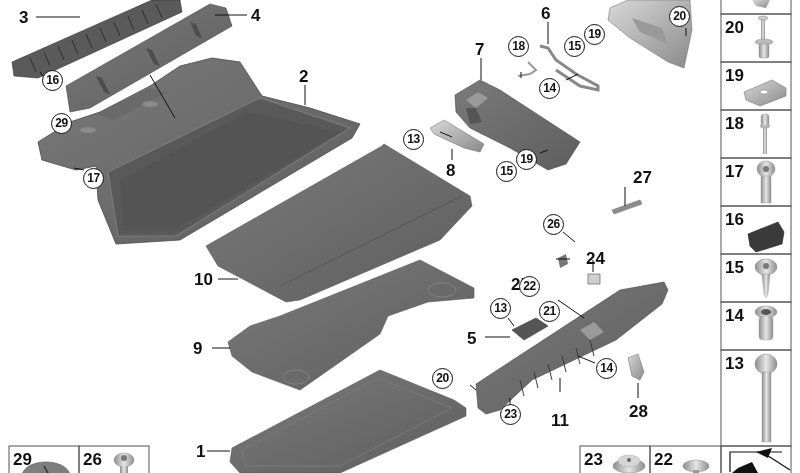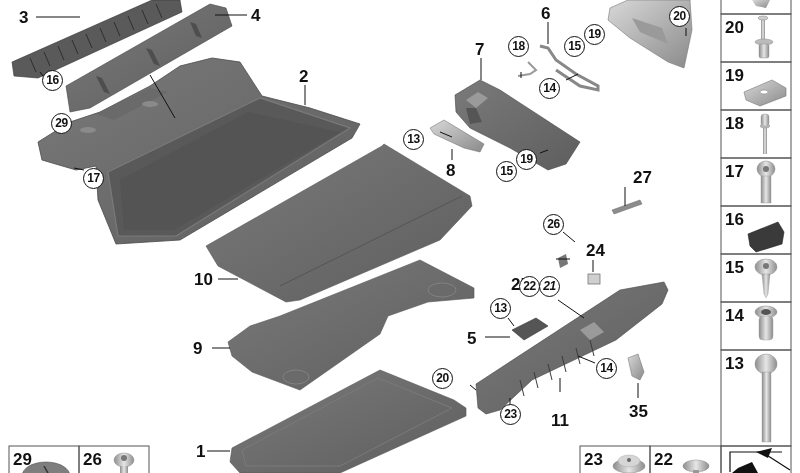--- a/index.html
+++ b/index.html
@@ -254,43 +254,43 @@
   </g>
 </svg>
 
 <span class="lbl" style="left:19px;top:9px;">3</span>
 <span class="lbl" style="left:251px;top:7px;">4</span>
 <span class="lbl" style="left:299px;top:68px;">2</span>
 <span class="lbl" style="left:541px;top:5px;">6</span>
 <span class="lbl" style="left:475px;top:41px;">7</span>
 <span class="lbl" style="left:446px;top:162px;">8</span>
 <span class="lbl" style="left:613px;top:169px;margin-left:20px;">27</span>
-<span class="lbl" style="left:586px;top:242px;">24</span>
+<span class="lbl" style="left:586px;top:250px;">24</span>
 <span class="lbl" style="left:511px;top:252px;margin-top:24px;">25</span>
 <span class="lbl" style="left:194px;top:271px;">10</span>
 <span class="lbl" style="left:467px;top:330px;">5</span>
 <span class="lbl" style="left:193px;top:340px;">9</span>
 <span class="lbl" style="left:551px;top:412px;">11</span>
-<span class="lbl" style="left:629px;top:403px;">35</span>
+<span class="lbl" style="left:629px;top:403px;">28</span>
 <span class="lbl" style="left:196px;top:443px;">1</span>
 
 <span class="circ" style="left:42px;top:70px;">16</span>
 <span class="circ" style="left:51px;top:113px;">29</span>
 <span class="circ" style="left:83px;top:168px;">17</span>
 <span class="circ" style="left:508px;top:36px;">18</span>
 <span class="circ" style="left:564px;top:36px;">15</span>
 <span class="circ" style="left:584px;top:24px;">19</span>
 <span class="circ" style="left:669px;top:6px;">20</span>
 <span class="circ" style="left:539px;top:78px;">14</span>
 <span class="circ" style="left:403px;top:129px;">13</span>
 <span class="circ" style="left:496px;top:161px;">15</span>
 <span class="circ" style="left:516px;top:149px;">19</span>
 <span class="circ" style="left:543px;top:214px;">26</span>
 <span class="circ" style="left:519px;top:276px;">22</span>
-<span class="circ" style="left:539px;top:276px;font-style:italic;">21</span>
+<span class="circ" style="left:539px;top:301px;">21</span>
 <span class="circ" style="left:490px;top:298px;">13</span>
 <span class="circ" style="left:596px;top:358px;">14</span>
 <span class="circ" style="left:432px;top:368px;">20</span>
 <span class="circ" style="left:500px;top:404px;">23</span>
 
 <span class="lbl" style="left:725px;top:19px;">20</span>
 <span class="lbl" style="left:725px;top:67px;">19</span>
 <span class="lbl" style="left:725px;top:115px;">18</span>
 <span class="lbl" style="left:725px;top:163px;">17</span>
 <span class="lbl" style="left:725px;top:211px;">16</span>

